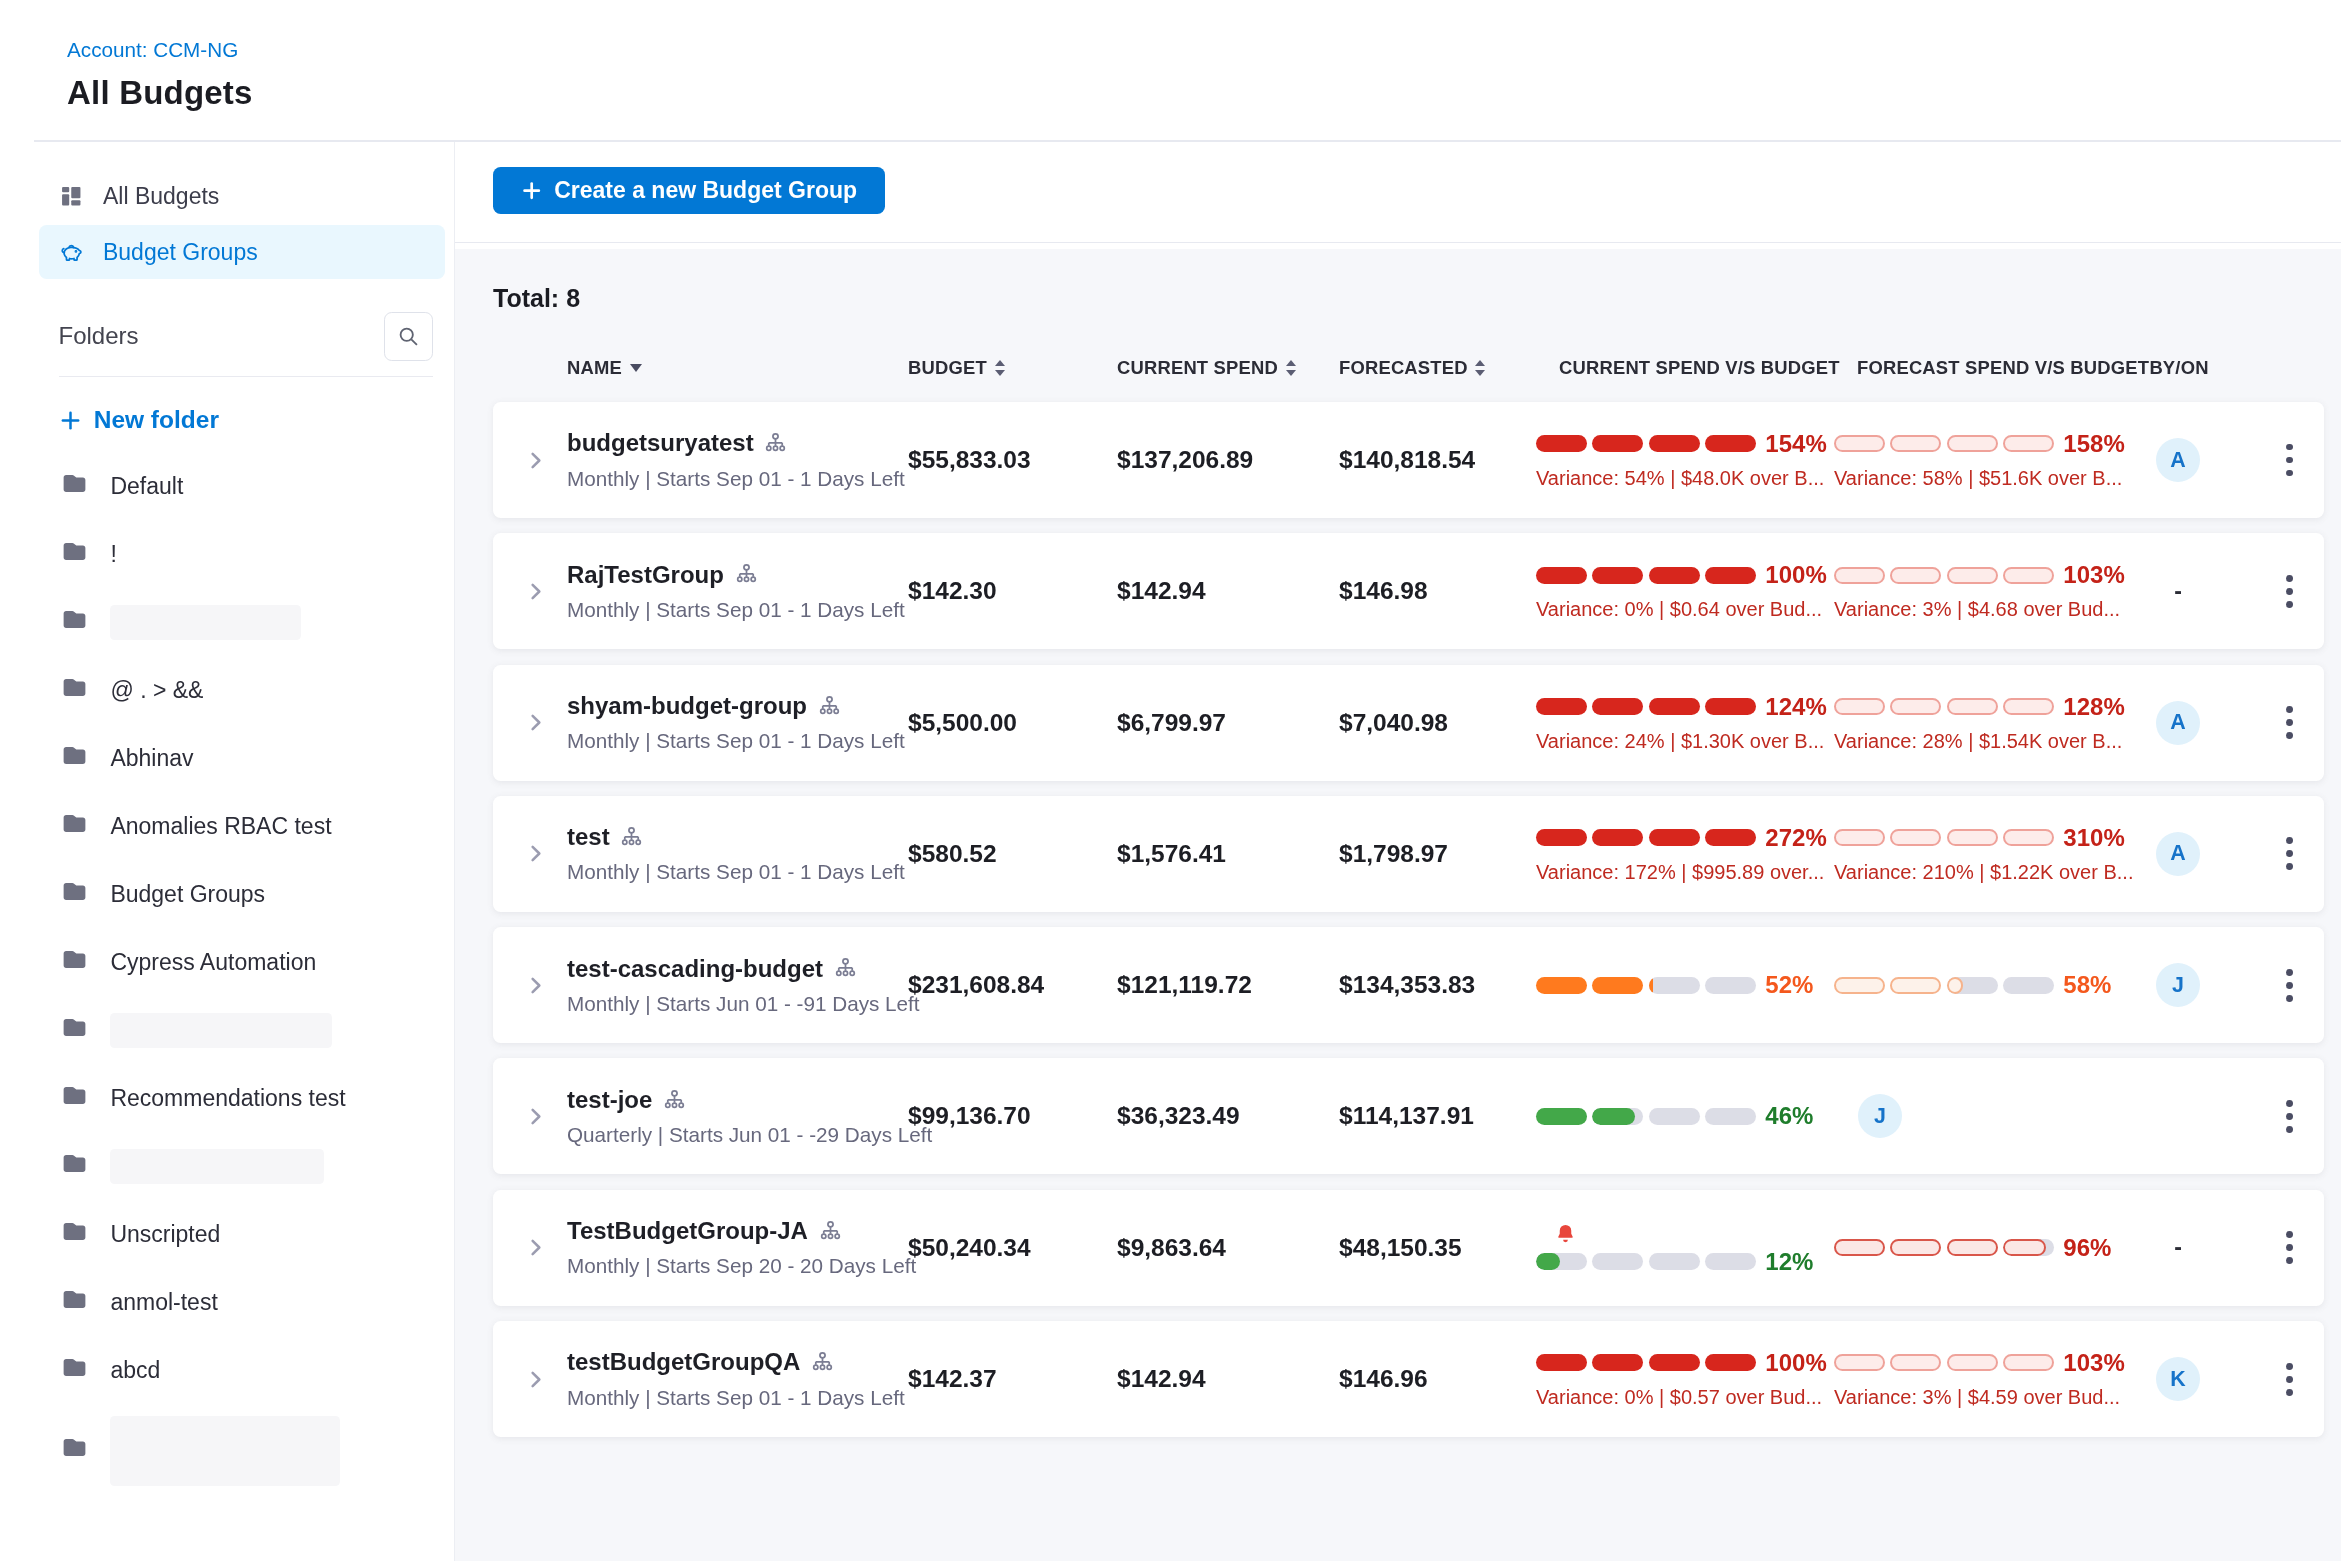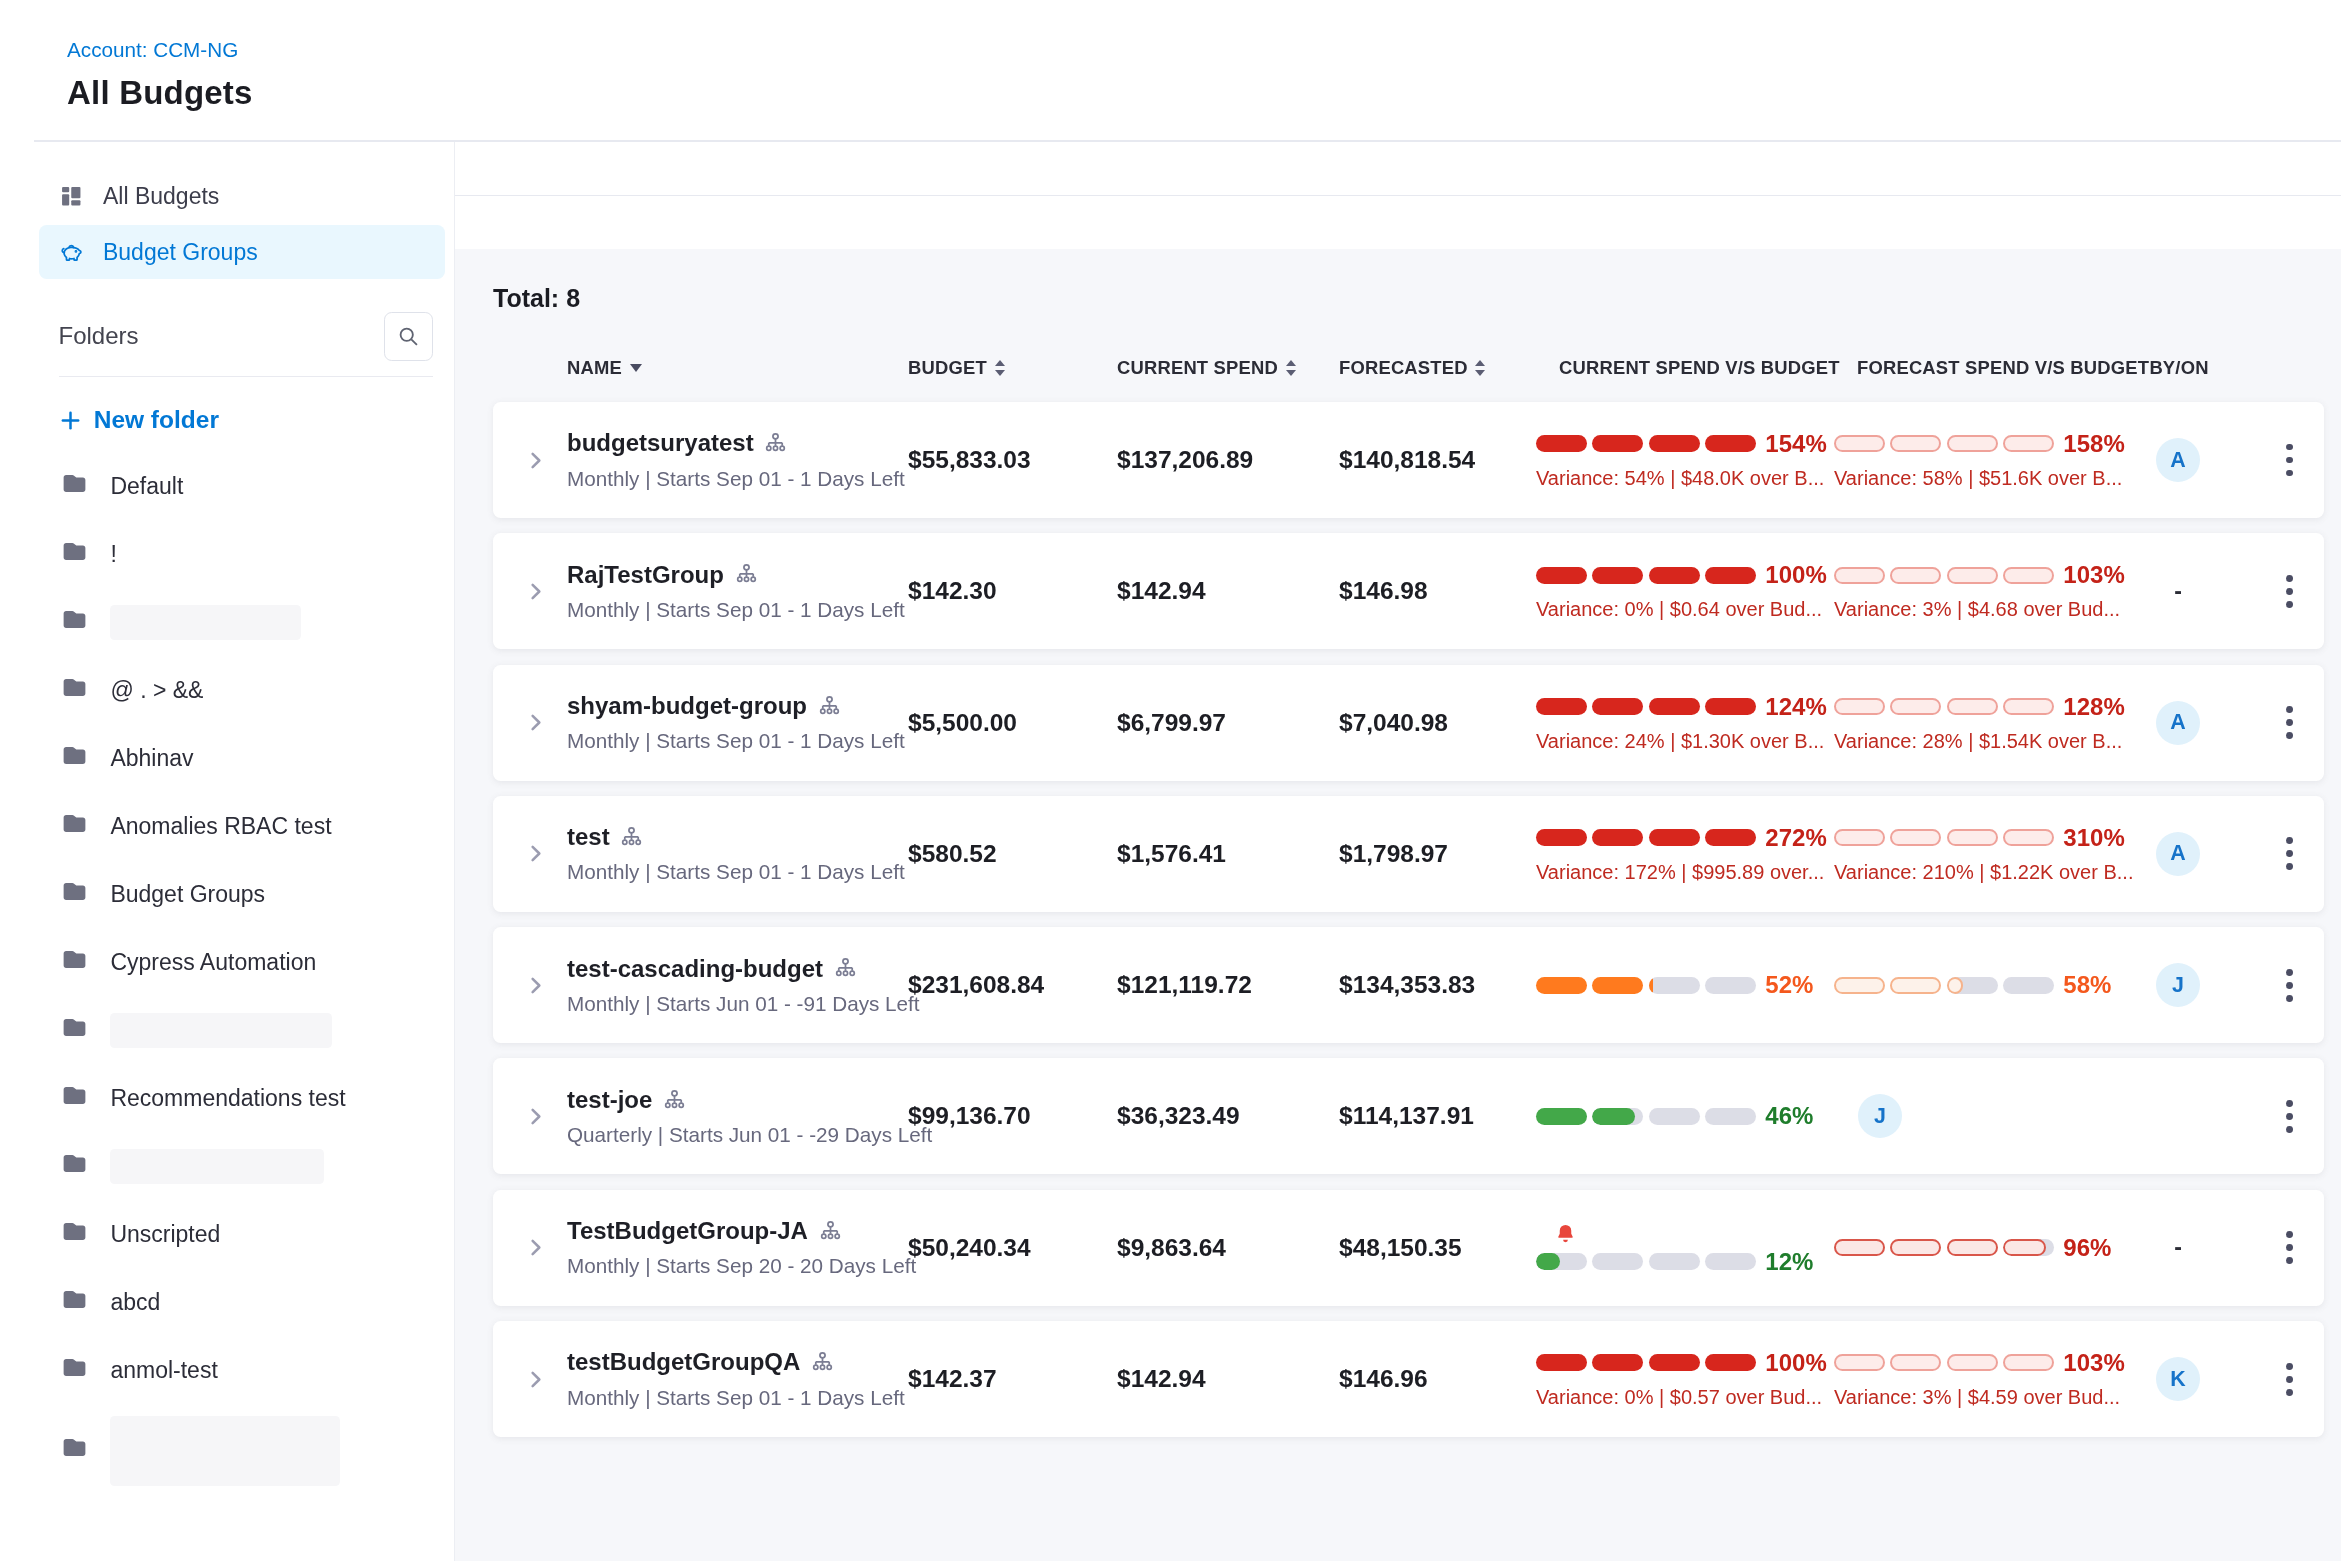--- a/index.html
+++ b/index.html
@@ -229,39 +229,46 @@
           <div class="folder-item">
             <span><svg viewBox="0 0 24 24" fill="#6e7080">
                 <path d="M3 7c0-1.1.9-2 2-2h5.2c.5 0 1 .2 1.4.6L13.5 7H19c1.1 0 2 .9 2 2v8c0 1.1-.9 2-2 2H5c-1.1 0-2-.9-2-2V7z"></path>
               </svg></span>
             <span>Unscripted</span>
           </div>
           <div class="folder-item">
             <span><svg viewBox="0 0 24 24" fill="#6e7080">
                 <path d="M3 7c0-1.1.9-2 2-2h5.2c.5 0 1 .2 1.4.6L13.5 7H19c1.1 0 2 .9 2 2v8c0 1.1-.9 2-2 2H5c-1.1 0-2-.9-2-2V7z"></path>
               </svg></span>
+            <span>anmol-test</span>
+          </div>
+          <div class="folder-item">
+            <span><svg viewBox="0 0 24 24" fill="#6e7080">
+                <path d="M3 7c0-1.1.9-2 2-2h5.2c.5 0 1 .2 1.4.6L13.5 7H19c1.1 0 2 .9 2 2v8c0 1.1-.9 2-2 2H5c-1.1 0-2-.9-2-2V7z"></path>
+              </svg></span>
             <span>abcd</span>
-          </div>
-          <div class="folder-item">
-            <span><svg viewBox="0 0 24 24" fill="#6e7080">
-                <path d="M3 7c0-1.1.9-2 2-2h5.2c.5 0 1 .2 1.4.6L13.5 7H19c1.1 0 2 .9 2 2v8c0 1.1-.9 2-2 2H5c-1.1 0-2-.9-2-2V7z"></path>
-              </svg></span>
-            <span>anmol-test</span>
           </div>
           <div class="folder-item" style="height: 92px;">
             <span><svg viewBox="0 0 24 24" fill="#6e7080">
                 <path d="M3 7c0-1.1.9-2 2-2h5.2c.5 0 1 .2 1.4.6L13.5 7H19c1.1 0 2 .9 2 2v8c0 1.1-.9 2-2 2H5c-1.1 0-2-.9-2-2V7z"></path>
               </svg></span>
             <div class="redacted-block redacted-tall" style="width: 230px;"></div>
           </div>
         </div>
     </div>
 
     <div class="main">
       <div class="toolbar">
+        <button class="create-btn">
+          <svg viewBox="0 0 24 24" fill="none" stroke="#ffffff" stroke-width="3" stroke-linecap="round">
+              <line x1="12" y1="4" x2="12" y2="20"></line>
+              <line x1="4" y1="12" x2="20" y2="12"></line>
+            </svg>
+          <span>Create a new Budget Group</span>
+        </button>
       </div>
       <div class="toolbar-divider"></div>
 
       <div class="table-area">
         <div class="total">Total: 8</div>
         <div class="thead" id="thead">
             <div class="c-exp"></div>
             <div class="th c-name sortable">
               <span>NAME</span>
               <span class="tri-down big"></span>

